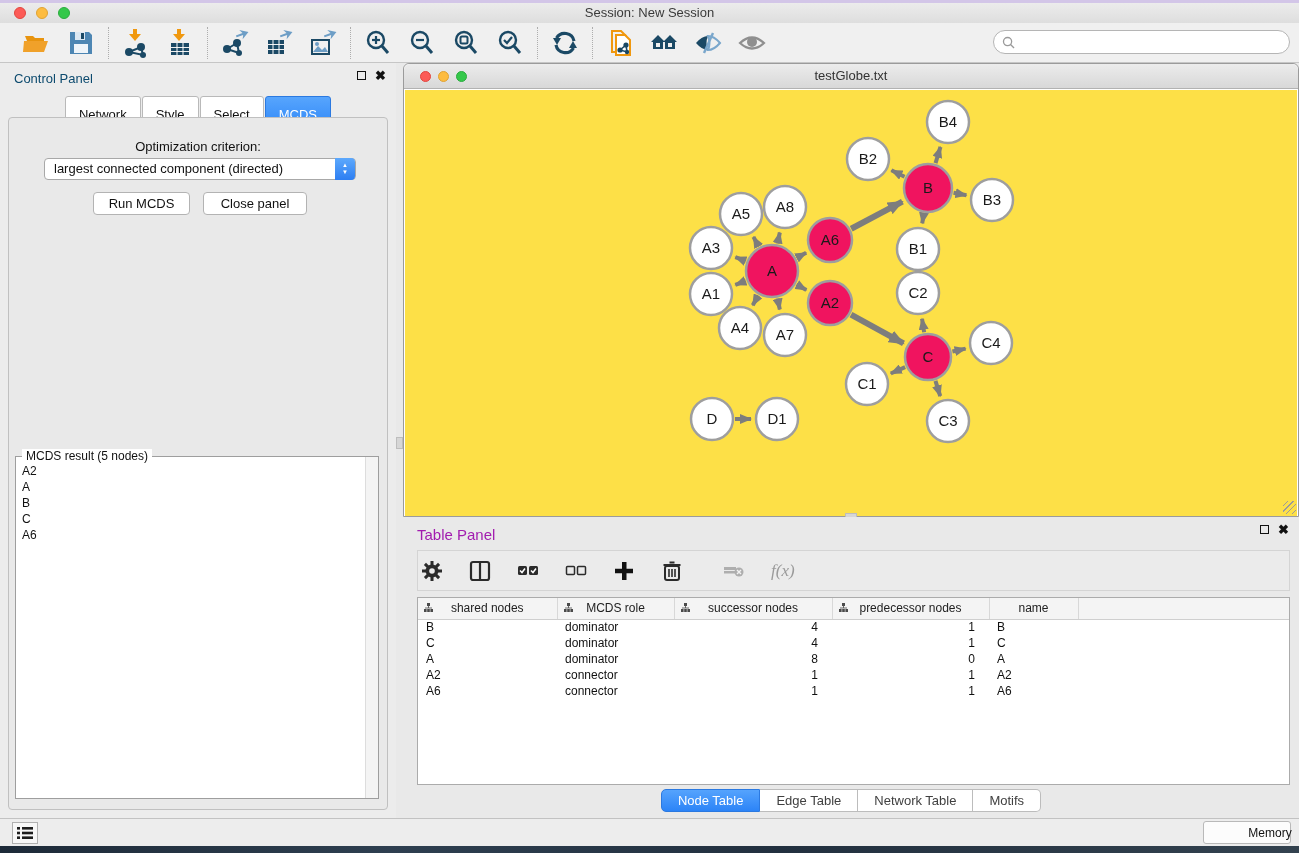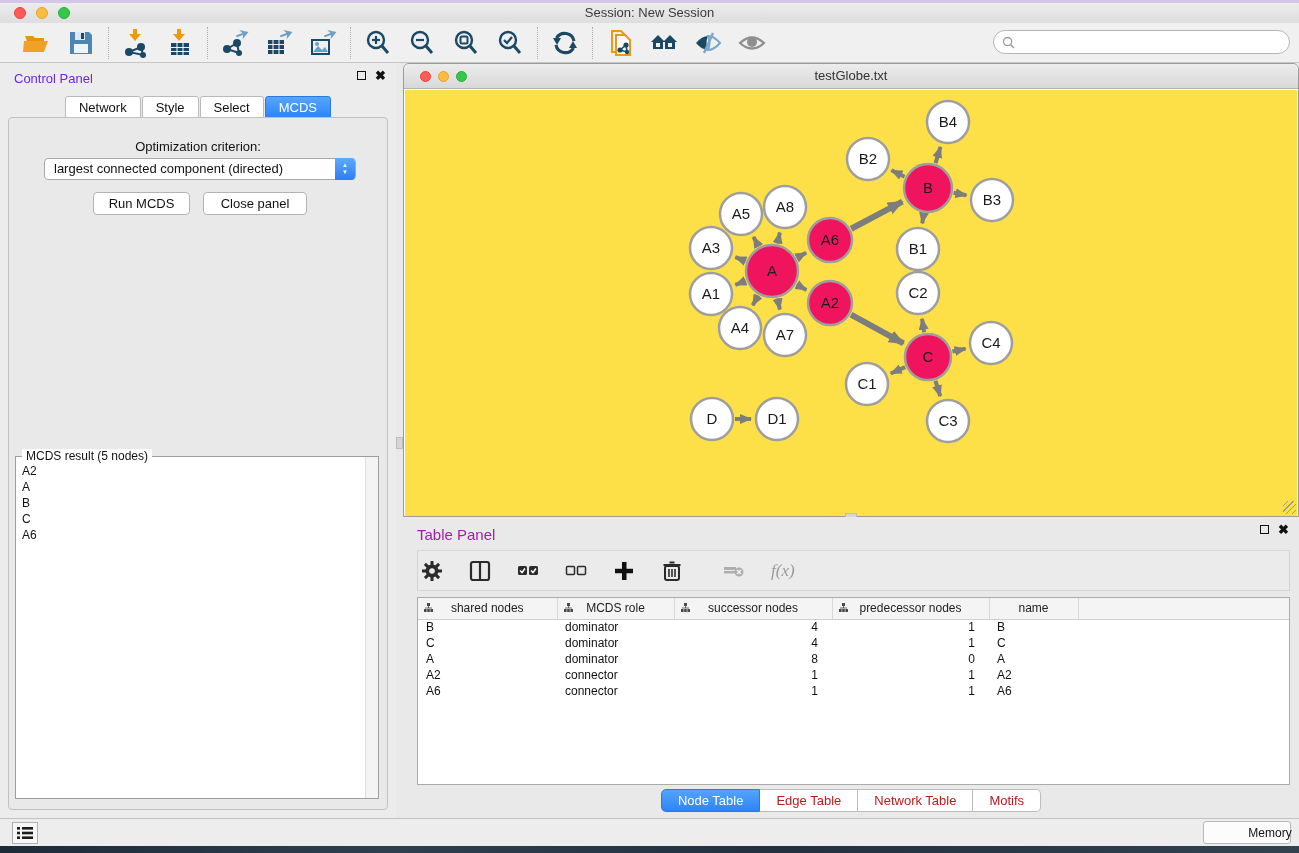--- a/index.html
+++ b/index.html
@@ -25,27 +25,27 @@
   .tb-group { display:flex; align-items:center; gap:14px; padding:0 12px; }
   .tb-sep { width:1px; height:32px; border-left:1px dotted #adadad; }
   .tb-ic { width:30px; height:30px; display:block; cursor:pointer; }
   #search-wrap { position:absolute; right:9px; top:7px; width:297px; height:24px; background:#fff;
                  border:1px solid #b5b5b5; border-radius:12px; display:flex; align-items:center; padding-left:8px; }
   #search-wrap input { border:none; outline:none; flex:1; font-size:12px; background:transparent; margin-left:5px; }
 
   
   #control-panel { left:0; top:63px; width:396px; height:755px; background:#ececec; }
   #cp-header { height:30px; position:relative; }
-  #cp-header .cp-title { position:absolute; left:14px; top:8px; font-size:13px; color:#6d28d9; }
+  #cp-header .cp-title { position:absolute; left:14px; top:8px; font-size:13px; color:#0c4a6e; }
   .win-btns { position:absolute; right:10px; top:8px; display:flex; gap:9px; align-items:center; }
   .float-ic { width:9px; height:9px; border:1.5px solid #111; display:inline-block; }
   .close-ic { font-size:13px; font-weight:bold; color:#111; line-height:9px; cursor:pointer; }
   #cp-tabs { position:absolute; left:0; top:33px; width:100%; display:flex; justify-content:center; gap:1px; }
   .seg-tab { background:#fff; border:1px solid #b9b9b9; font-size:13px; color:#111;
-             padding:3px 13px; border-radius:3px; cursor:pointer; }
+             padding:10px 13px; border-radius:3px; cursor:pointer; }
   .seg-tab.active { background:linear-gradient(#57a5fd,#2b84f7); border-color:#2b79e0; color:#fff; }
   #cp-body { position:absolute; left:8px; right:8px; top:54px; bottom:8px;
              border:1px solid #c0c0c0; border-radius:4px; background:#e9e9e9; }
   #opt-label { position:absolute; top:21px; width:100%; text-align:center; font-size:13px; color:#111; }
   #criterion { position:absolute; left:35px; top:40px; width:312px; height:22px; background:#fff;
                border:1px solid #a8a8a8; border-radius:4px; font-size:13px; color:#111;
                line-height:20px; padding-left:9px; cursor:pointer; }
   #criterion .stepper { position:absolute; right:0; top:-1px; width:20px; height:22px;
                background:linear-gradient(#5da9fd,#2d7ef2); border-radius:0 4px 4px 0;
                color:#fff; font-size:6px; text-align:center; line-height:7px; padding-top:4px; }
@@ -91,21 +91,21 @@
                 border:1px solid #ababab; overflow:hidden; }
   table { border-collapse:collapse; table-layout:fixed; width:100%; }
   thead th { background:#f4f4f4; border-bottom:1px solid #cfcfcf; height:21px; font-size:12px;
              font-weight:normal; color:#222; position:relative; }
   thead th + th { border-left:1px solid #d8d8d8; }
   thead th .hwrap { display:flex; align-items:center; justify-content:center; gap:6px; }
   thead th svg { position:absolute; left:6px; top:5px; }
   tbody td { font-size:12px; color:#111; height:16px; padding:0 8px; white-space:nowrap; }
   td.num { text-align:right; padding-right:14px; }
   #tp-tabs { position:absolute; left:0; right:0; top:272px; display:flex; justify-content:center; }
-  .tp-tab { background:#fff; border:1px solid #bcbcbc; border-left:none; font-size:13px; color:#b91c1c;
+  .tp-tab { background:#fff; border:1px solid #bcbcbc; border-left:none; font-size:13px; color:#404040;
             height:23px; line-height:21px; padding:0 16px; cursor:pointer; }
   .tp-tab:first-child { border-left:1px solid #bcbcbc; border-radius:5px 0 0 5px; }
   .tp-tab:last-child { border-radius:0 5px 5px 0; }
   .tp-tab.active { background:linear-gradient(#55a3fd,#2c84f7); border-color:#2b79e0; color:#fff; }
 
   
   #status-bar { left:0; bottom:7px; width:100%; height:28px; background:#ededed;
                 border-top:1px solid #c2c2c2; position:absolute; }
   #list-btn { position:absolute; left:12px; top:3px; width:26px; height:22px; background:#f7f7f7;
               border:1px solid #b0b0b0; display:flex; align-items:center; justify-content:center; cursor:pointer; }

